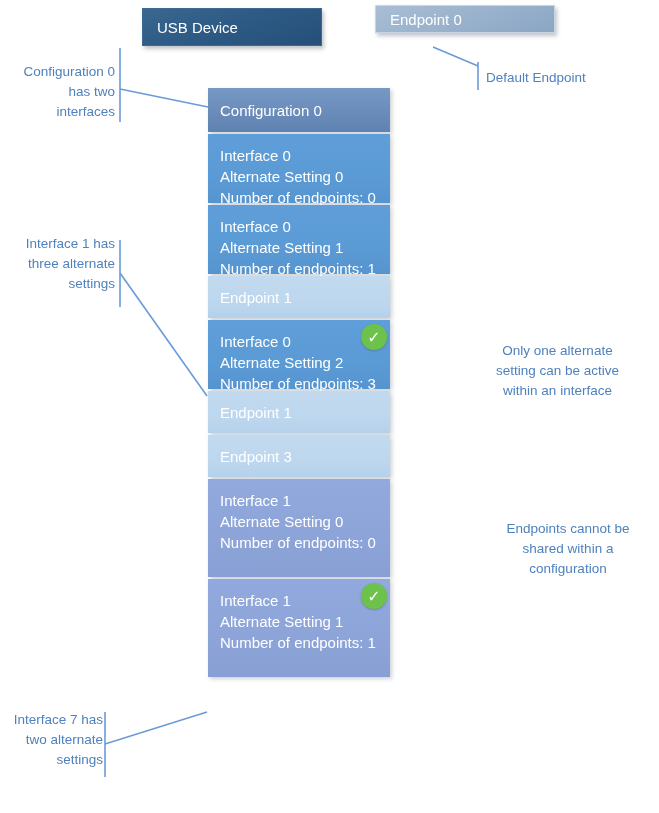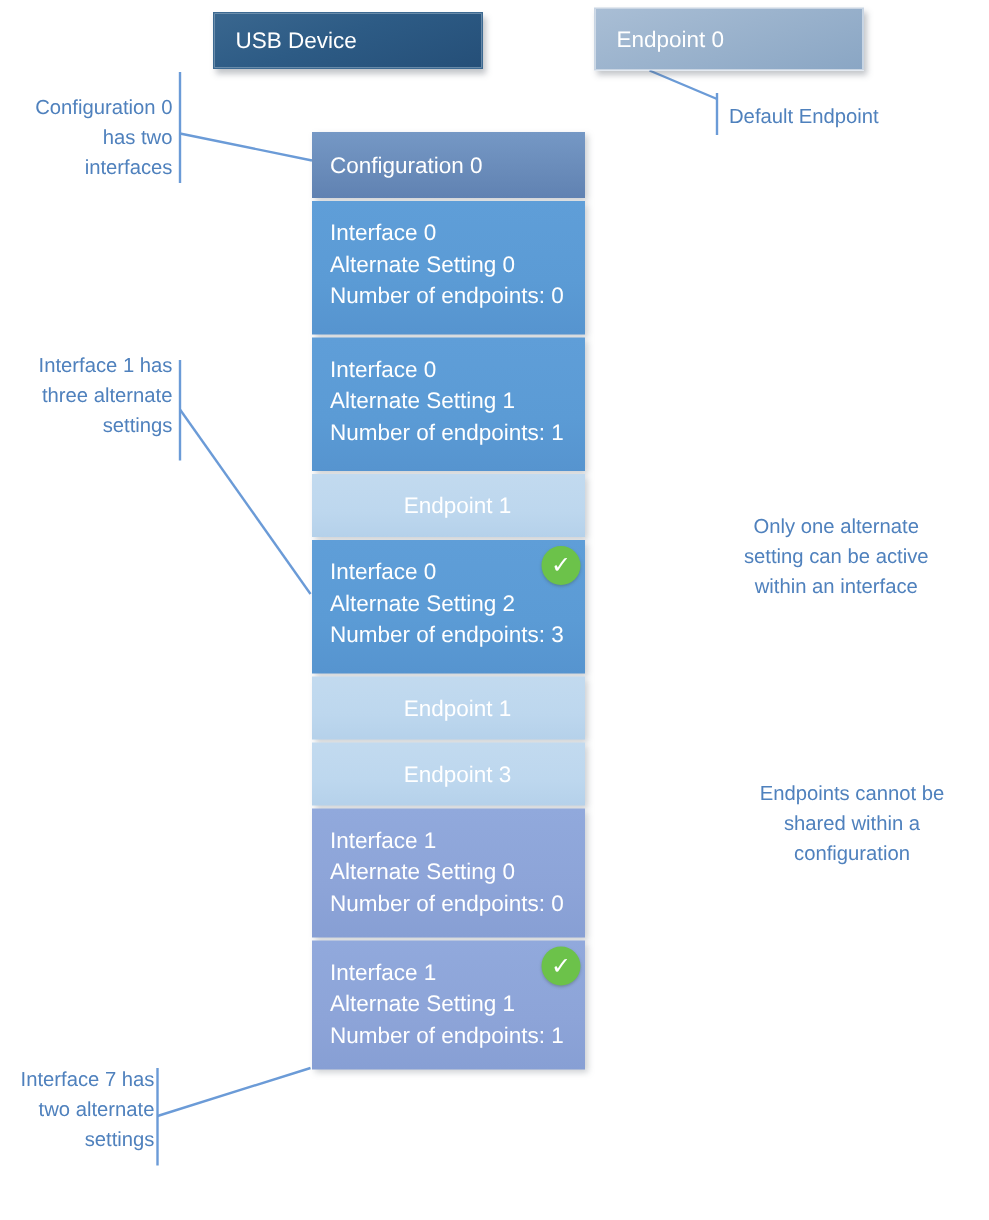--- a/index.html
+++ b/index.html
@@ -20,54 +20,53 @@
     color:#ffffff;font-size:15px;
     box-shadow:2px 3px 4px rgba(80,90,100,0.35);
     margin-left:47px;
   }
   .usb-device{
     left:95px;top:8px;width:180px;height:38px;
     background:linear-gradient(160deg,#3a678f 0%,#2d5b85 45%,#254f78 100%);
     border:1px solid #3d6a92;
   }
   .endpoint0{
-    left:349px;top:5px;width:180px;height:42px;
+    left:328px;top:5px;width:180px;height:28px;
     background:linear-gradient(160deg,#a9bed5 0%,#9bb3cd 45%,#8aa6c4 100%);
     border:1px solid #c9d5e3;
   }
 
   
   .stack{
     position:absolute;z-index:2;
     left:208px;top:88px;width:182px;
     display:flex;flex-direction:column;gap:2px;
     filter:drop-shadow(2px 2px 2px rgba(90,100,110,0.30));
   }
   .box{
     position:relative;box-sizing:border-box;
     color:#ffffff;font-size:15px;width:182px;
   }
   .box-header{
     height:44px;display:flex;align-items:center;padding-left:12px;
     background:linear-gradient(180deg,#7598c5 0%,#6b8dbb 50%,#6082b2 100%);
   }
   .box-interface{
-    height:89px;padding:11px 8px 0 12px;
+    height:69px;padding:11px 8px 0 12px;
     line-height:21px;white-space:pre-line;
     background:linear-gradient(180deg,#5f9ed8 0%,#5b9bd5 60%,#5694cf 100%);
   }
   .box-interface2{
-    height:86px;padding:11px 8px 0 12px;
+    height:98px;padding:11px 8px 0 12px;
     line-height:21px;white-space:pre-line;
     background:linear-gradient(180deg,#91a9dc 0%,#8da4d8 60%,#879fd4 100%);
   }
   .box-endpoint{
     height:42px;display:flex;align-items:center;padding-left:12px;
     background:linear-gradient(180deg,#c2daef 0%,#bdd7ee 60%,#b5d1ea 100%);
-    justify-content:center;
   }
   .box-endpoint2{
     height:42px;display:flex;align-items:center;padding-left:12px;
     background:linear-gradient(180deg,#bdcaeb 0%,#b8c6e8 60%,#b0c0e5 100%);
   }
   .check{
     position:absolute;top:4px;right:3px;
     width:26px;height:26px;border-radius:50%;
     background:#6cc24a;color:#ffffff;
     display:flex;align-items:center;justify-content:center;

